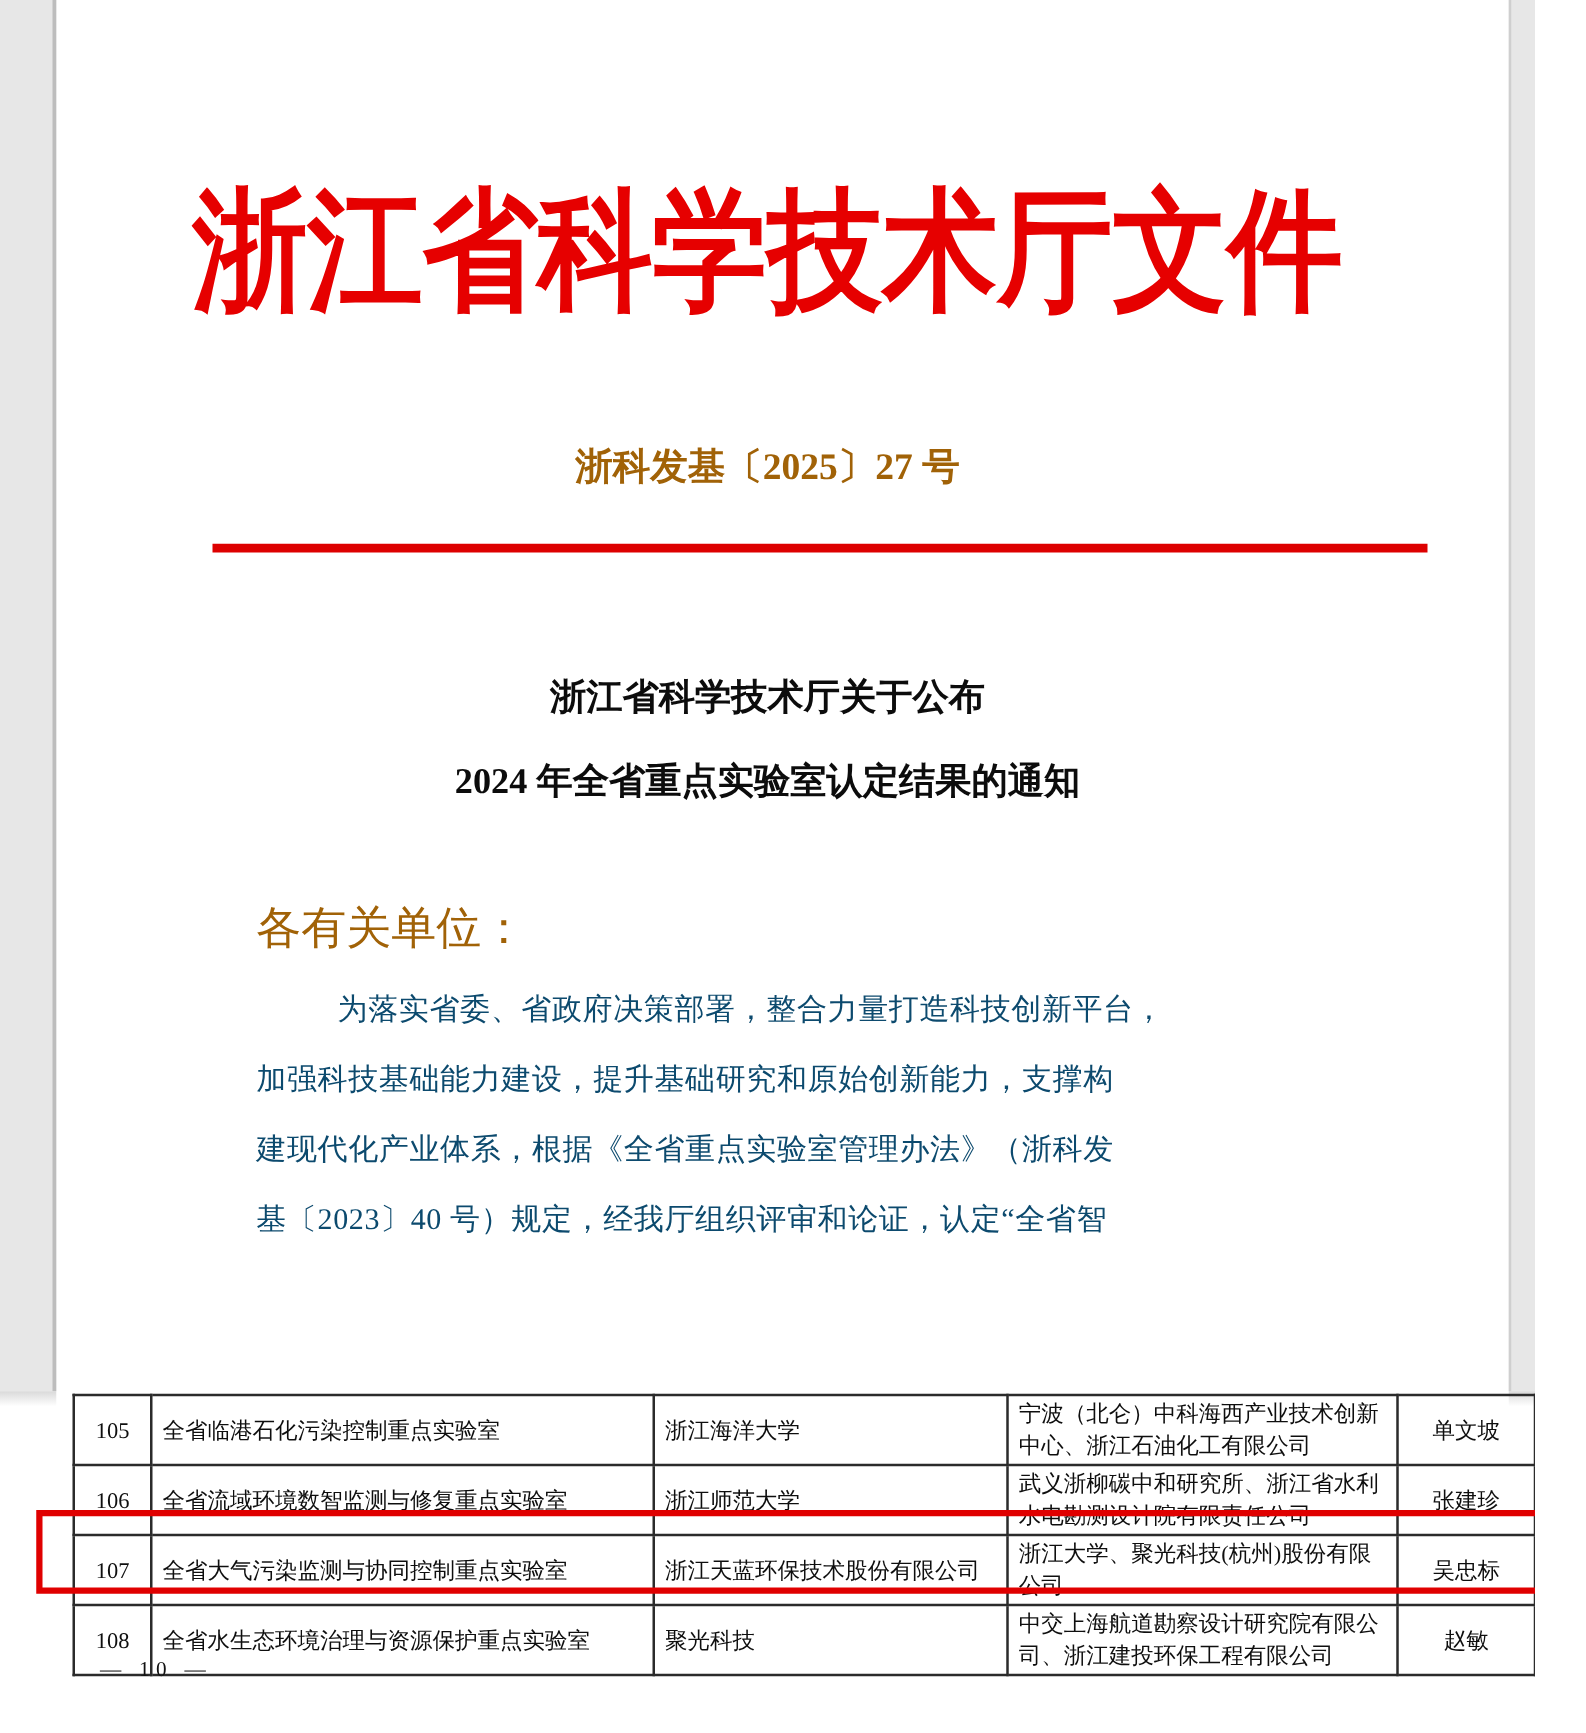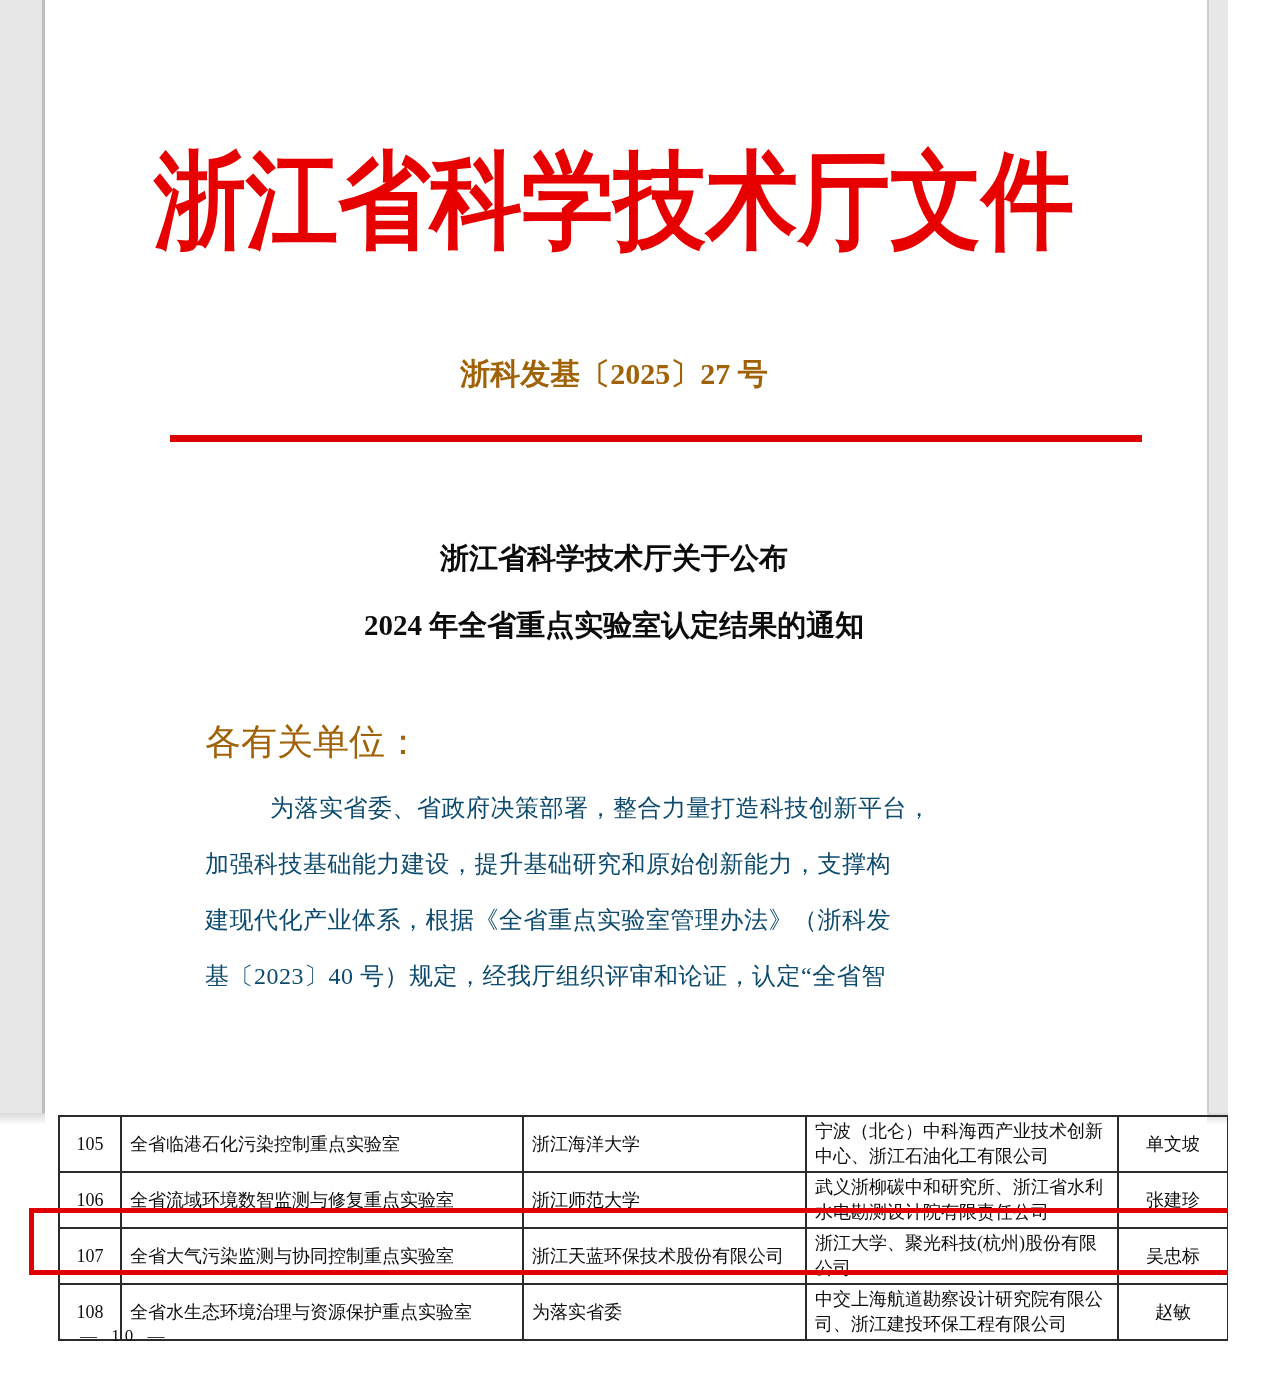--- a/index.html
+++ b/index.html
@@ -140,21 +140,21 @@
         <tr class="r2">
           <td class="c-no">107</td>
           <td class="c-lab">全省大气污染监测与协同控制重点实验室</td>
           <td class="c-host">浙江天蓝环保技术股份有限公司</td>
           <td class="c-partners">浙江大学、聚光科技(杭州)股份有限公司</td>
           <td class="c-director">吴忠标</td>
         </tr>
         <tr class="r3">
           <td class="c-no">108</td>
           <td class="c-lab">全省水生态环境治理与资源保护重点实验室</td>
-          <td class="c-host">为落实省委</td>
+          <td class="c-host">聚光科技</td>
           <td class="c-partners">中交上海航道勘察设计研究院有限公司、浙江建投环保工程有限公司</td>
           <td class="c-director">赵敏</td>
         </tr>
       </tbody>
     </table>
   </div>
 
   <div class="highlight-box"></div>
 
   <div class="page-number">— 10 —</div>

